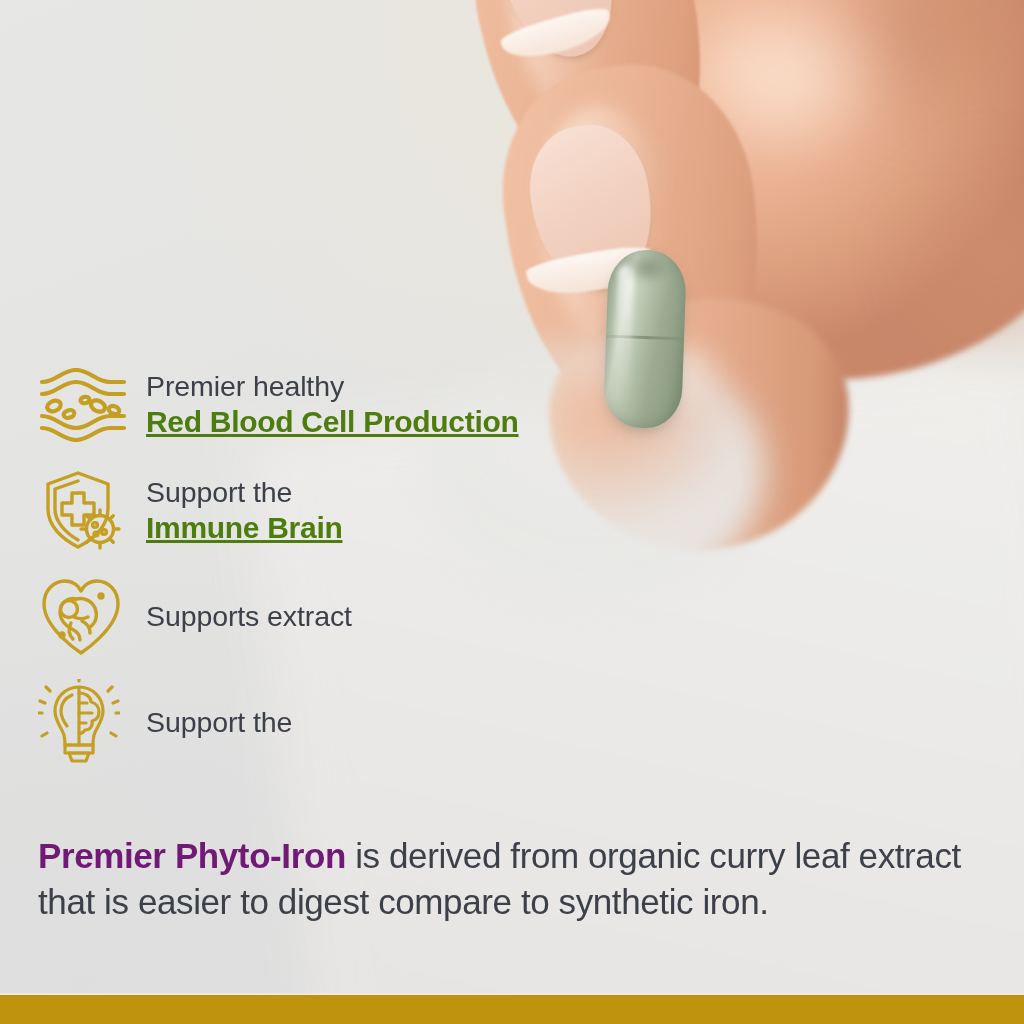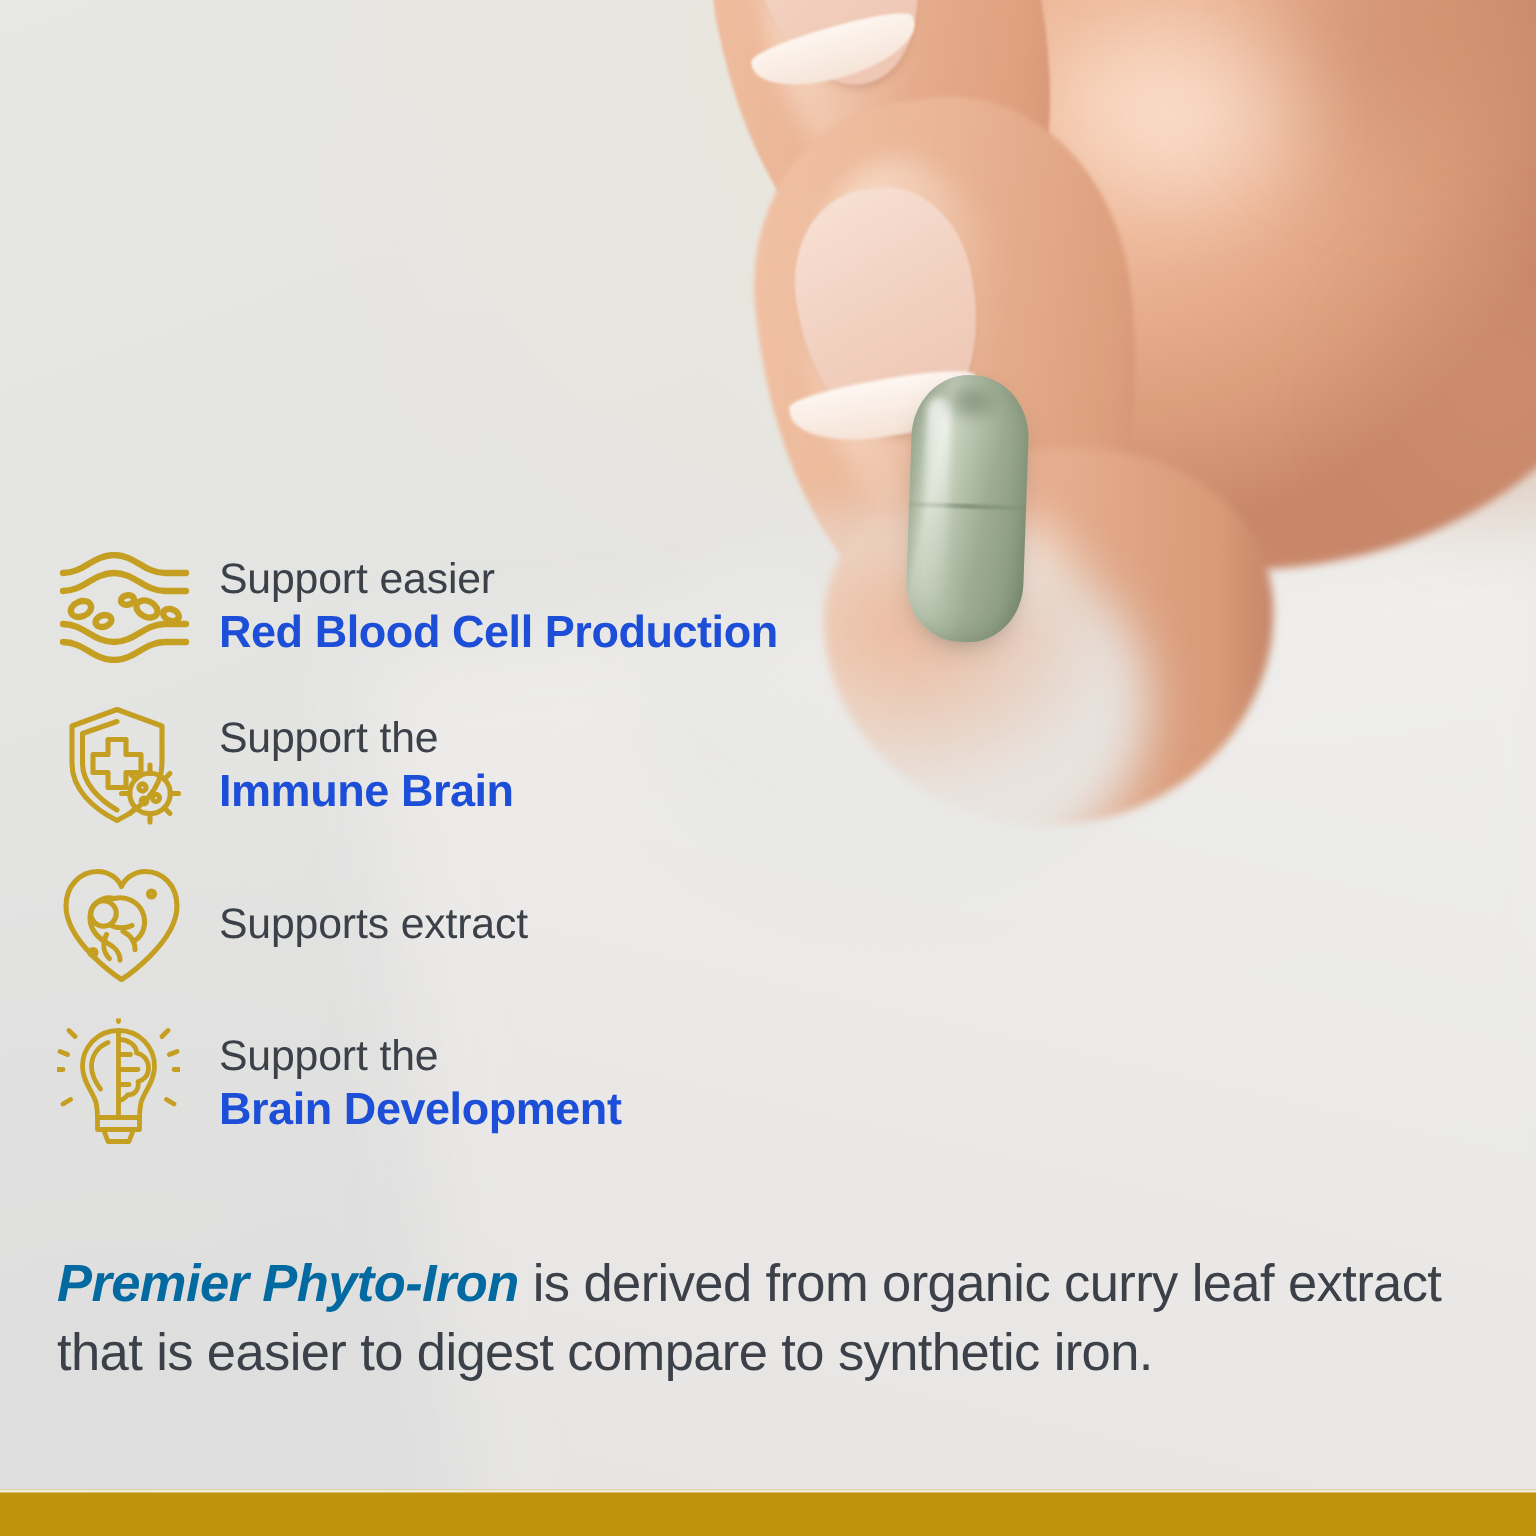--- a/index.html
+++ b/index.html
@@ -192,40 +192,40 @@
     font-size:28.5px;
     font-weight:400;
     color:#3b4049;
     letter-spacing:-.1px;
     line-height:1.18;
     white-space:nowrap;
   }
   .feature-line2{
     font-size:30px;
     font-weight:700;
-    color:#1d4ed8;
+    color:#4d7c0f;
     letter-spacing:-.3px;
     line-height:1.2;
     white-space:nowrap;
     margin-top:1px;
+    text-decoration:underline;
   }
 
   
   #blurb{
     position:absolute; left:38px; top:833px; width:965px;
     font-size:35px;
     line-height:1.32;
     color:#3b4049;
     font-weight:400;
     letter-spacing:-.4px;
   }
   #blurb .brand{
-    color:#0369a1;
+    color:#701a75;
     font-weight:700;
-    font-style:italic;
   }
 
   
   #bottom-bar{
     position:absolute; left:0; right:0; bottom:0; height:31px;
     background:#bf930d;
     border-top:2px solid #f0ead8;
   }
 </style>
 </head>
@@ -274,21 +274,21 @@
         <path d="M4 48 C18 48 24 60 38 60 C52 60 58 48 72 48 L86 48"></path>
         <path d="M4 60 C18 60 24 72 38 72 C52 72 58 60 72 60 L86 60"></path>
         <ellipse cx="16" cy="38" rx="7" ry="5" transform="rotate(-22 16 38)"></ellipse>
         <ellipse cx="31" cy="46" rx="5.4" ry="3.8" transform="rotate(-18 31 46)"></ellipse>
         <ellipse cx="60" cy="38" rx="7.4" ry="5.2" transform="rotate(26 60 38)"></ellipse>
         <ellipse cx="76" cy="42" rx="5.4" ry="3.8" transform="rotate(22 76 42)"></ellipse>
         <ellipse cx="47" cy="32" rx="4.4" ry="3.2" transform="rotate(-10 47 32)"></ellipse>
       </svg>
     </div>
     <div class="feature-text">
-      <div class="feature-line1">Support easier</div>
+      <div class="feature-line1">Premier healthy</div>
       <div class="feature-line2">Red Blood Cell Production</div>
     </div>
   </div>
 
   <div class="feature-row">
     <div class="feature-icon">
       <svg width="84" height="84" viewBox="0 0 84 84" fill="none" stroke="#c59f22" stroke-width="3.4" stroke-linecap="round" stroke-linejoin="round">
         <path d="M40 4 L10 15 V40 C10 57 24 70 40 78 C56 70 70 57 70 40 V15 Z"></path>
         <path d="M40 12 L17 20 V40 C17 53 28 64 40 71"></path>
         <path d="M34 24 H46 V34 H56 V46 H46 V56 H34 V46 H24 V34 H34 Z"></path>
@@ -338,21 +338,20 @@
                  C55 47 52 51 47 51 C45 54 42 55 41 54"></path>
         <path d="M41 24 H49 M41 34 H54 M41 44 H48"></path>
         <path d="M27 66 H55 V74 H27 Z"></path>
         <path d="M31 74 H51 L48 82 H34 Z"></path>
         <path d="M41 2 V-2 M12 12 L8 8 M70 12 L74 8 M4 34 H-1 M78 34 H83
                  M9 54 L4 57 M73 54 L78 57 M7 24 L2 22 M75 24 L80 22"></path>
       </svg>
     </div>
     <div class="feature-text">
       <div class="feature-line1">Support the</div>
-      <div class="feature-line2">Brain Development</div>
     </div>
   </div>
 
 </div>
 
 <p id="blurb"><span class="brand">Premier Phyto-Iron</span><span> is derived from organic curry leaf extract that is easier to digest compare to synthetic iron.</span></p>
 
 <div id="bottom-bar"></div>
 
 </body></html>

